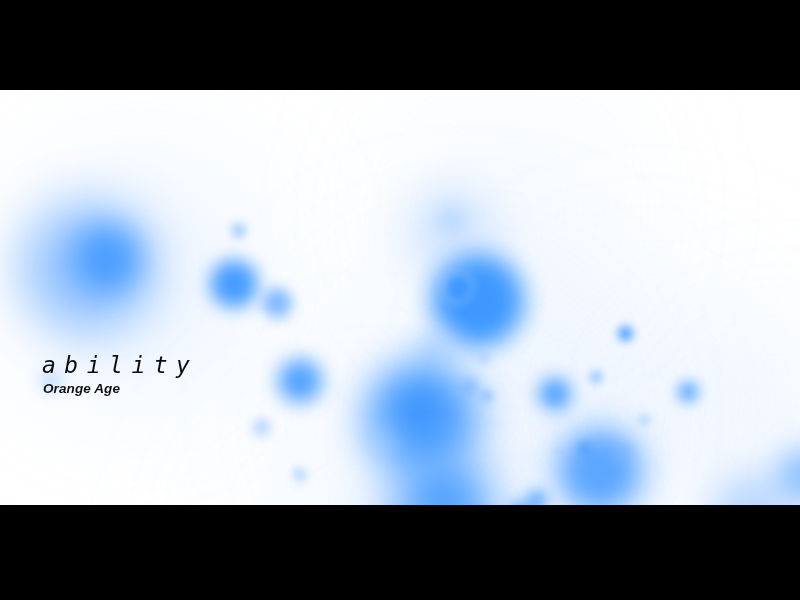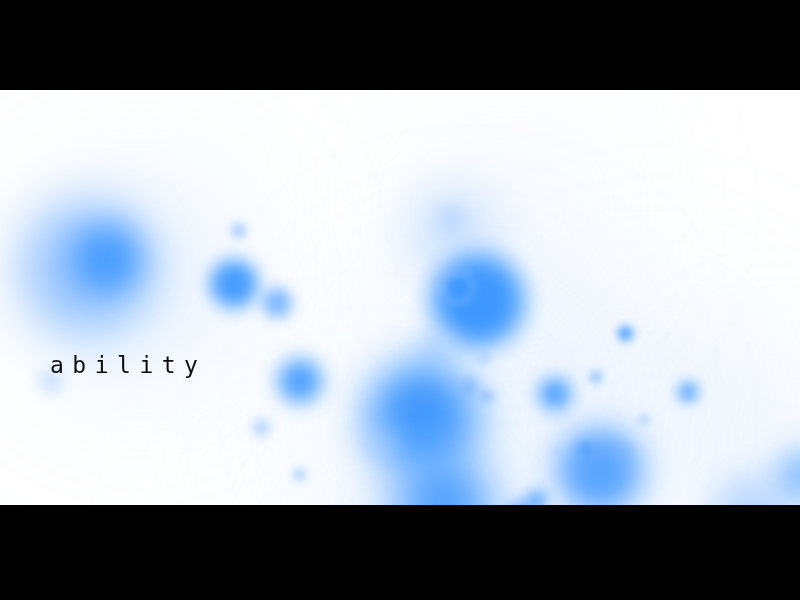--- a/index.html
+++ b/index.html
@@ -140,22 +140,23 @@
         <div class="bokeh" style="left: 572px; top: 352px; width: 54px; height: 54px; opacity: 0.85; filter: blur(12px); background: rgb(90, 165, 255);"></div>
         <div class="bokeh" style="left: 578px; top: 352px; width: 12px; height: 12px; opacity: 0.55; filter: blur(5px); background: rgb(47, 140, 245);"></div>
         <div class="bokeh" style="left: 615px; top: 354px; width: 16px; height: 16px; opacity: 0.72; filter: blur(6px); background: rgb(125, 181, 255);"></div>
         <div class="bokeh" style="left: 555px; top: 358px; width: 8px; height: 8px; opacity: 0.6; filter: blur(4px); background: rgb(156, 198, 255);"></div>
         <div class="bokeh" style="left: 527px; top: 400px; width: 20px; height: 20px; opacity: 0.88; filter: blur(7px); background: rgb(79, 159, 255);"></div>
         <div class="bokeh" style="left: 509px; top: 412px; width: 26px; height: 26px; opacity: 0.85; filter: blur(8px); background: rgb(61, 151, 255);"></div>
         <div class="bokeh" style="left: 712px; top: 384px; width: 78px; height: 78px; opacity: 0.78; filter: blur(18px); background: rgb(169, 206, 255);"></div>
         <div class="bokeh" style="left: 778px; top: 360px; width: 52px; height: 52px; opacity: 0.78; filter: blur(16px); background: rgb(90, 165, 255);"></div>
       </div>
 
-    <div id="title-block" style="left: 50px; top: 262px;">
+    <div id="title-block" style="left: 42px; top: 262px; font-style: italic;">
       <div id="main-title" style="color: rgb(13, 13, 13);">ability</div>
+      <div id="subtitle" style="color: rgb(17, 17, 17);">Orange Age</div>
     </div>
 
   </div>
 
   <div id="letterbox-top" class="letterbox" style="height: 90px; width: 800px; background: rgb(0, 0, 0);"></div>
   <div id="letterbox-bottom" class="letterbox" style="top: 505px; height: 95px; width: 800px; background: rgb(0, 0, 0);"></div>
 
 </div>
 
 </body></html>

